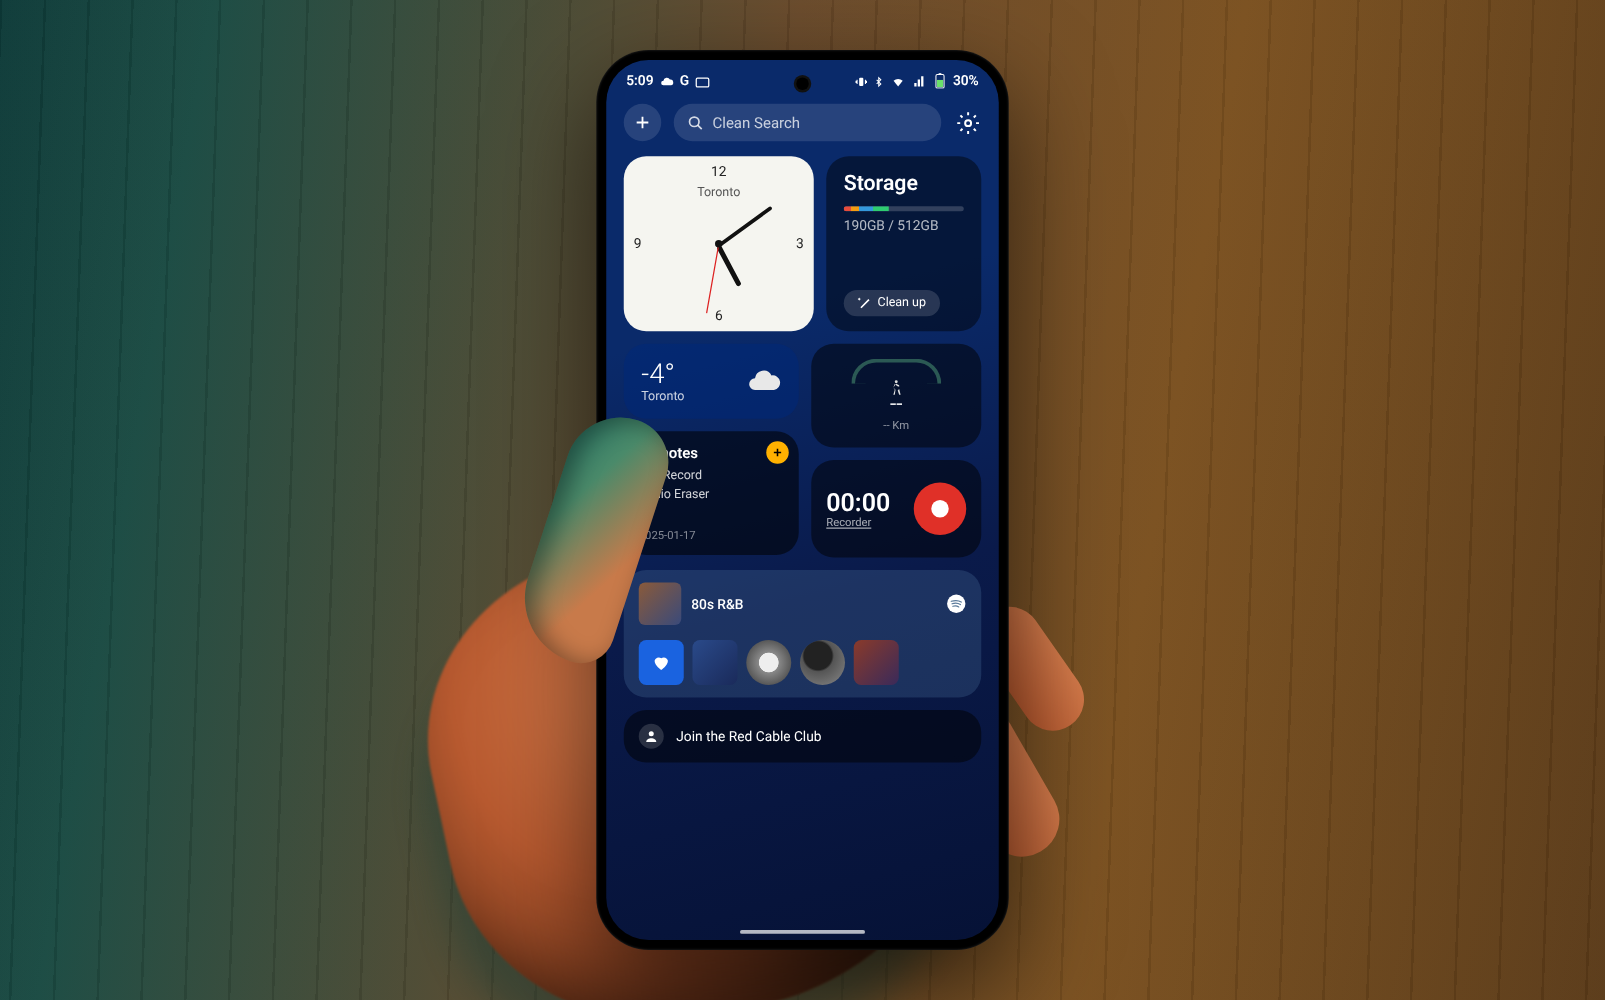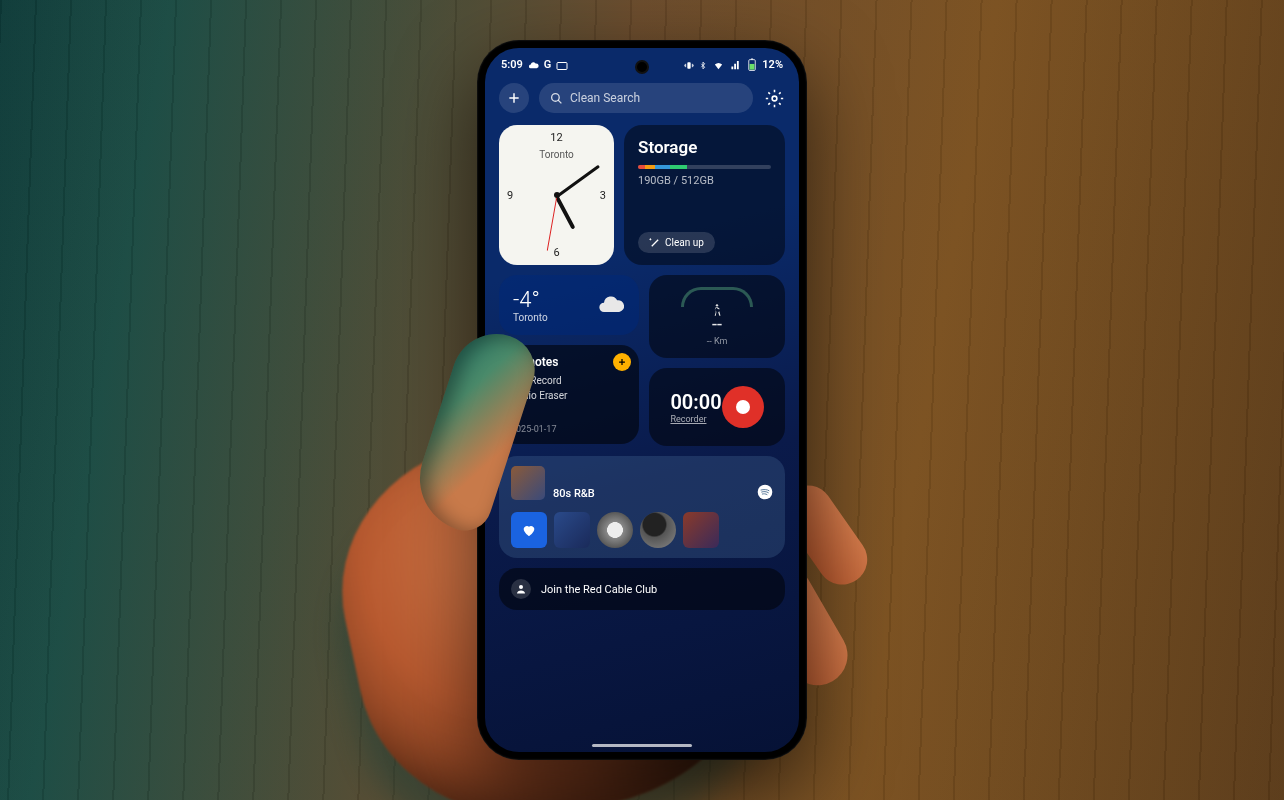--- a/index.html
+++ b/index.html
@@ -54,21 +54,21 @@
     background: rgba(255,255,255,0.12);
     display: flex; align-items: center; gap: 7px;
     padding: 0 11px; font-size: 12px; color: rgba(255,255,255,0.75);
   }
   .gear { width: 22px; height: 22px; display:flex; align-items:center; justify-content:center; }
   .content { padding: 6px 14px; display: flex; flex-direction: column; gap: 10px; }
   .row { display: flex; gap: 10px; }
   .widget { border-radius: 18px; overflow: hidden; }
   
   .clock {
-    width: 115px; height: 140px; background: #f5f5f0;
+    width: 152px; height: 140px; background: #f5f5f0;
     position: relative; color: #111; font-size: 11px;
   }
   .clock .num { position: absolute; font-weight: 400; color:#222; }
   .clock .n12{ top:6px; left:50%; transform:translateX(-50%);}
   .clock .n3{ right:8px; top:50%; transform:translateY(-50%);}
   .clock .n6{ bottom:6px; left:50%; transform:translateX(-50%);}
   .clock .n9{ left:8px; top:50%; transform:translateY(-50%);}
   .clock .city{ position:absolute; top:24px; left:50%; transform:translateX(-50%); font-size:10px; color:#555;}
   .clock .hand{ position:absolute; left:50%; top:50%; transform-origin: 0 50%; background:#111; border-radius:2px;}
   .clock .hh{ width:36px; height:3.5px; transform: rotate(62deg);}
@@ -93,28 +93,28 @@
   .notes h4{font-size:12px;font-weight:600;margin-bottom:6px;}
   .notes .addp{position:absolute;top:8px;right:8px;width:18px;height:18px;background:#ffb100;border-radius:50%;display:flex;align-items:center;justify-content:center;color:#000;}
   .notes .item{color:rgba(255,255,255,0.82);margin-bottom:4px;}
   .notes .date{color:rgba(255,255,255,0.5);margin-top:8px;font-size:9px;}
   
   .steps{flex:1;background:rgba(0,0,0,0.5);display:flex;flex-direction:column;align-items:center;justify-content:center;gap:2px;padding:12px;position:relative;}
   .steps .arc{width:72px;height:36px;border:3px solid rgba(60,120,100,0.7);border-bottom:none;border-radius:72px 72px 0 0;}
   .steps .dash{font-size:18px;color:rgba(255,255,255,0.9);margin-top:4px;}
   .steps .km{font-size:9px;color:rgba(255,255,255,0.55);}
   
-  .recorder{flex:1;background:rgba(0,0,0,0.5);padding:10px 12px;display:flex;align-items:center;justify-content:center;}
+  .recorder{flex:1;background:rgba(0,0,0,0.5);padding:10px 12px;display:flex;align-items:center;justify-content:space-between;}
   .recorder .time{font-size:20px;font-weight:600;}
   .recorder .lab{font-size:9px;color:rgba(255,255,255,0.65);text-decoration:underline;}
   .recbtn{width:42px;height:42px;background:#e03028;border-radius:50%;display:flex;align-items:center;justify-content:center;}
   .recbtn::after{content:"";width:14px;height:14px;background:#fff;border-radius:50%;}
   
   .music{background:rgba(80,120,160,0.28);padding:10px 12px;}
-  .music .hrow{display:flex;align-items:flex-end;gap:8px;}
+  .music .hrow{display:flex;align-items:center;gap:8px;}
   .music .art{width:34px;height:34px;border-radius:5px;background:linear-gradient(135deg,#8a5a3a,#3a4a7a);}
   .music .title{font-size:11px;font-weight:500;}
   .music .sp{margin-left:auto;}
   .music .thumbs{display:flex;gap:7px;margin-top:12px;}
   .thumb{width:36px;height:36px;border-radius:6px;background:#555;flex-shrink:0;}
   .thumb.heart{background:#1a63e0;display:flex;align-items:center;justify-content:center;}
   .thumb.rnd{border-radius:50%;}
   
   .promo{background:rgba(0,0,0,0.5);padding:11px 12px;display:flex;align-items:center;gap:10px;font-size:11px;}
   .prof{width:20px;height:20px;background:rgba(255,255,255,0.15);border-radius:50%;display:flex;align-items:center;justify-content:center;}
@@ -180,21 +180,21 @@
               <path d="M12 20l8-10a12 12 0 00-16 0z"></path>
             </svg>
       <svg width="12" height="11" viewBox="0 0 24 24" fill="#fff">
               <path d="M2 20h4v-6H2zm6 0h4V8H8zm6 0h4V2h-4z"></path>
             </svg>
       <svg width="10" height="13" viewBox="0 0 16 24" fill="none">
               <rect x="2" y="3" width="12" height="20" rx="2" stroke="#fff" stroke-width="1.5"></rect>
               <rect x="3.5" y="11" width="9" height="10.5" fill="#6ae06a"></rect>
               <rect x="6" y="1" width="4" height="2" fill="#fff"></rect>
             </svg>
-      <span>12%</span>
+      <span>30%</span>
     </div>
   </div>
 
   <div class="topbar">
     <div class="plusbtn">
       <svg width="14" height="14" viewBox="0 0 24 24" fill="none" stroke="#fff" stroke-width="2.5">
               <path d="M12 4v16M4 12h16"></path>
             </svg>
     </div>
     <div class="search">

